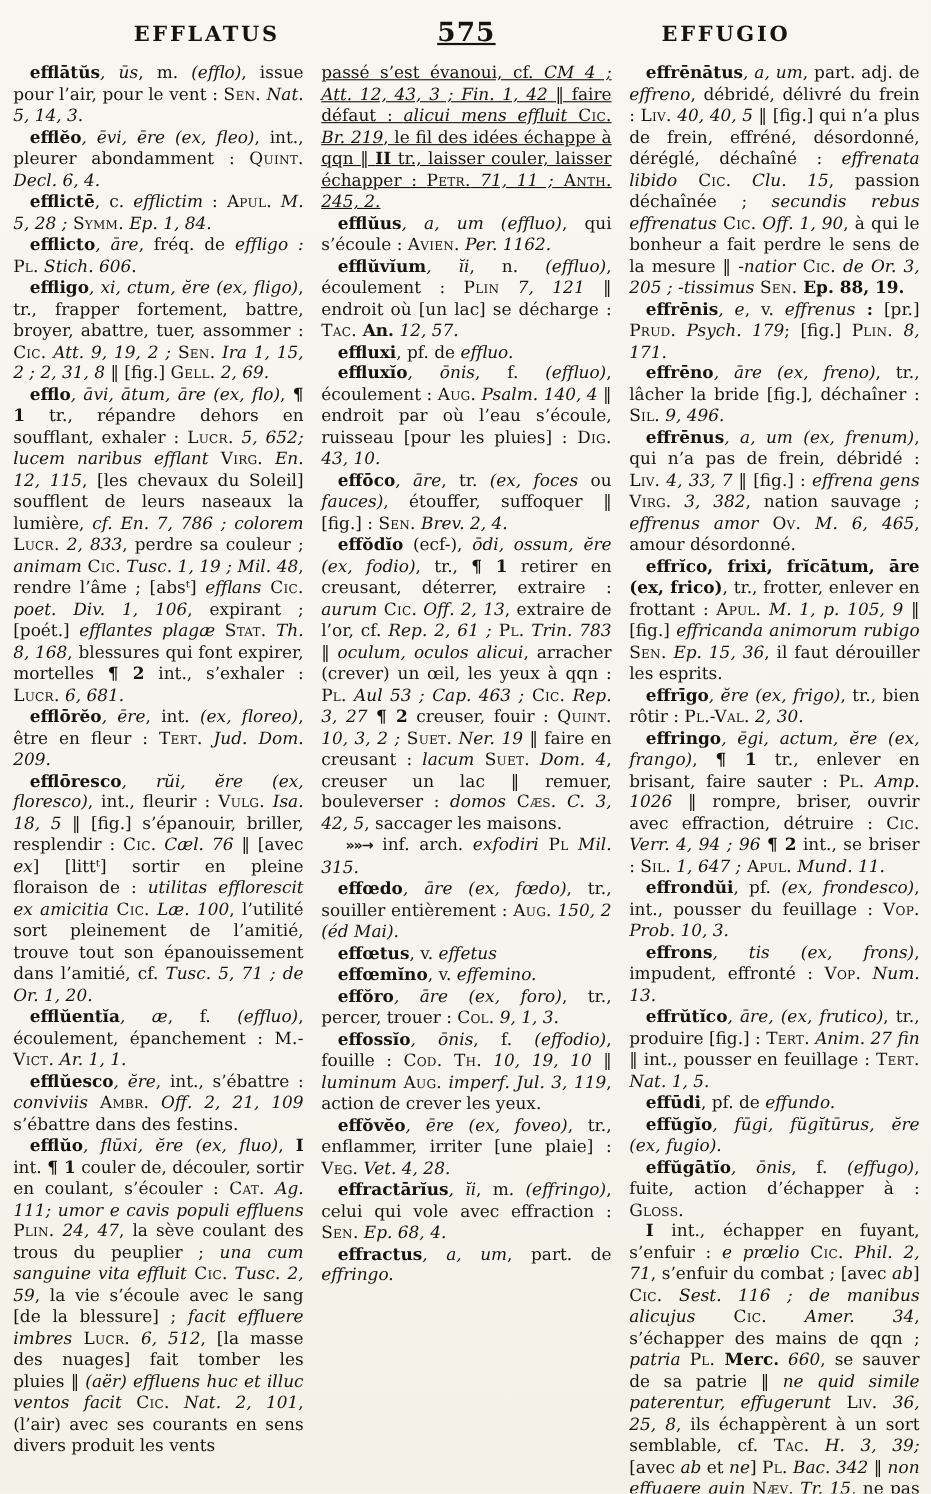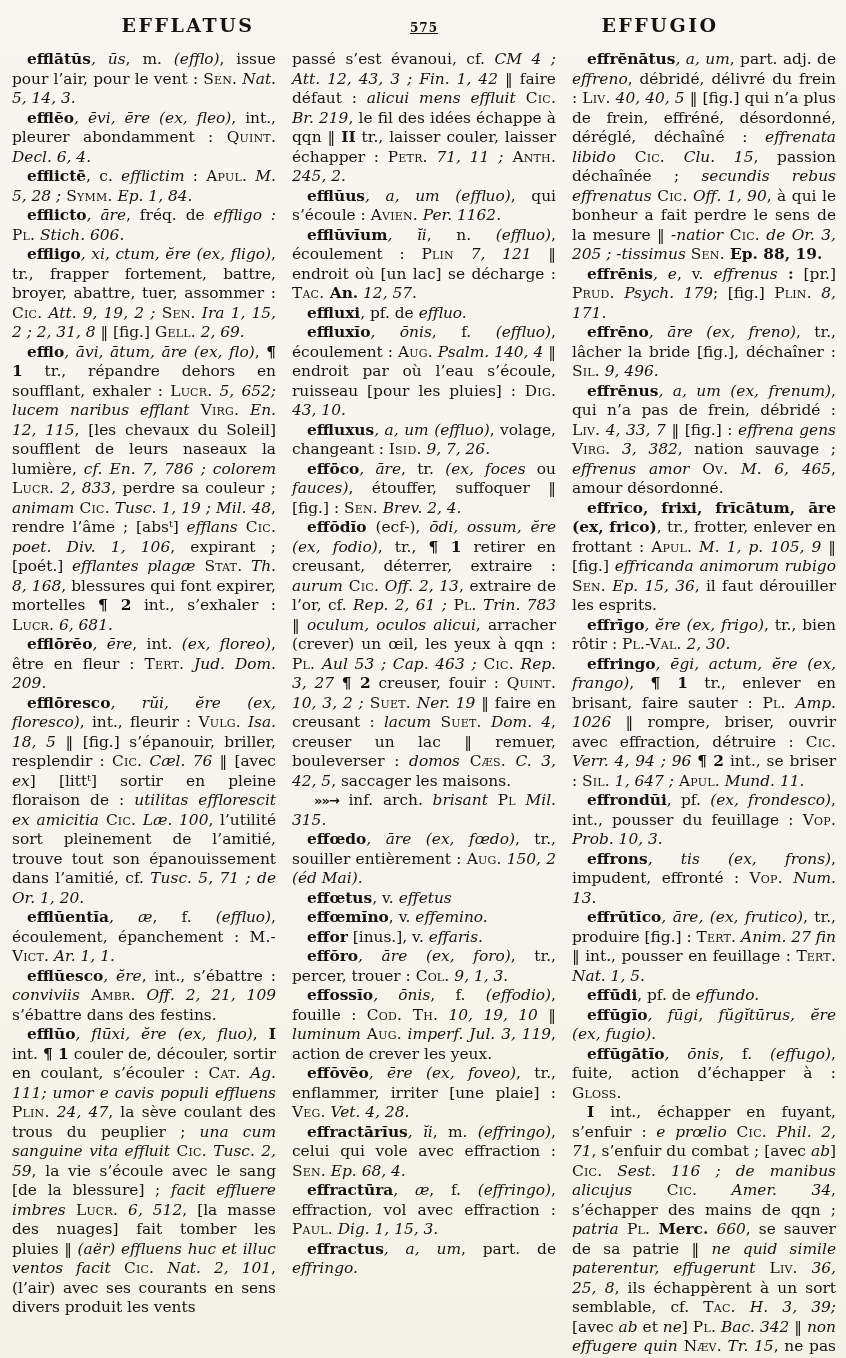--- a/index.html
+++ b/index.html
@@ -26,41 +26,41 @@
   }
   .running-head .guide{
     flex:1 1 0;
     text-align:center;
     font-size:19px;
     letter-spacing:2.5px;
   }
   .running-head .folio{
     flex:0 0 120px;
     text-align:center;
-    font-size:12px;
+    font-size:24px;
     letter-spacing:1px;
     text-decoration:underline;
   }
   .cols{
     display:flex;
     gap:16px;
   }
   .col{
     flex:1 1 0;
     width:266px;
     text-align:justify;
     font-size:15.4px;
     line-height:19.5px;
     hyphens:none;
   }
   .entry{
     margin:0;
     text-indent:15px;
   }
-  .entry.noindent{text-indent:0;}
+  .entry.noindent{text-indent:0;text-decoration:underline;}
   .entry.remark{text-indent:22px;}
   .b{font-weight:bold;}
   .i{font-style:italic;}
   .bi{font-weight:bold;}
   .sc{font-variant:small-caps;letter-spacing:.2px;}
   .arrow{
     font-weight:bold;
     letter-spacing:-1px;
     font-family:"DejaVu Sans","Liberation Sans",sans-serif;
     font-size:13px;
@@ -88,33 +88,30 @@
         <p class="entry"><span class="b">efflŭentĭa</span><span class="i">, æ</span><span>, f. </span><span class="i">(effluo)</span><span>, écoulement, épanchement : </span><span class="sc">M.-Vict.</span><span class="i"> Ar. 1, 1.</span></p>
         <p class="entry"><span class="b">efflŭesco</span><span class="i">, ĕre</span><span>, int., s’ébattre : </span><span class="i">conviviis</span><span class="sc"> Ambr.</span><span class="i"> Off. 2, 21, 109</span><span> s’ébattre dans des festins.</span></p>
         <p class="entry"><span class="b">efflŭo</span><span class="i">, flūxi, ĕre (ex, fluo)</span><span>, </span><span class="b">I</span><span> int. </span><span class="b">¶ 1</span><span> couler de, découler, sortir en coulant, s’écouler : </span><span class="sc">Cat.</span><span class="i"> Ag. 111; umor e cavis populi effluens</span><span class="sc"> Plin.</span><span class="i"> 24, 47</span><span>, la sève coulant des trous du peuplier ; </span><span class="i">una cum sanguine vita effluit</span><span class="sc"> Cic.</span><span class="i"> Tusc. 2, 59</span><span>, la vie s’écoule avec le sang [de la blessure] ; </span><span class="i">facit effluere imbres</span><span class="sc"> Lucr.</span><span class="i"> 6, 512</span><span>, [la masse des nuages] fait tomber les pluies ‖ </span><span class="i">(aër) effluens huc et illuc ventos facit</span><span class="sc"> Cic.</span><span class="i"> Nat. 2, 101</span><span>, (l’air) avec ses courants en sens divers produit les vents </span></p>
       </div>
     <div class="col">
         <p class="entry noindent"><span>passé s’est évanoui, cf. </span><span class="i">CM 4 ; Att. 12, 43, 3 ; Fin. 1, 42</span><span> ‖ faire défaut : </span><span class="i">alicui mens effluit</span><span class="sc"> Cic.</span><span class="i"> Br. 219</span><span>, le fil des idées échappe à qqn ‖ </span><span class="b">II</span><span> tr., laisser couler, laisser échapper : </span><span class="sc">Petr.</span><span class="i"> 71, 11 ;</span><span class="sc"> Anth.</span><span class="i"> 245, 2.</span></p>
         <p class="entry"><span class="b">efflŭus</span><span class="i">, a, um (effluo)</span><span>, qui s’écoule : </span><span class="sc">Avien.</span><span class="i"> Per. 1162.</span></p>
         <p class="entry"><span class="b">efflŭvĭum</span><span class="i">, ĭi</span><span>, n. </span><span class="i">(effluo)</span><span>, écoulement : </span><span class="sc">Plin</span><span class="i"> 7, 121</span><span> ‖ endroit où [un lac] se décharge : </span><span class="sc">Tac.</span><span class="bi"> An.</span><span class="i"> 12, 57.</span></p>
         <p class="entry"><span class="b">effluxi</span><span>, pf. de </span><span class="i">effluo.</span></p>
         <p class="entry"><span class="b">effluxĭo</span><span class="i">, ōnis</span><span>, f. </span><span class="i">(effluo)</span><span>, écoulement : </span><span class="sc">Aug.</span><span class="i"> Psalm. 140, 4</span><span> ‖ endroit par où l’eau s’écoule, ruisseau [pour les pluies] : </span><span class="sc">Dig.</span><span class="i"> 43, 10.</span></p>
-        <p class="entry"><span class="b">effluxus</span><span class="i">, a, um (effluo)</span><span>, volage, changeant : </span><span class="sc">Isid.</span><span class="i"> 9, 7, 26.</span></p>
         <p class="entry"><span class="b">effōco</span><span class="i">, āre</span><span>, tr. </span><span class="i">(ex, foces</span><span> ou </span><span class="i">fauces)</span><span>, étouffer, suffoquer ‖ [fig.] : </span><span class="sc">Sen.</span><span class="i"> Brev. 2, 4.</span></p>
         <p class="entry"><span class="b">effŏdĭo</span><span> (ecf-), </span><span class="i">ōdi, ossum, ĕre (ex, fodio)</span><span>, tr., </span><span class="b">¶ 1</span><span> retirer en creusant, déterrer, extraire : </span><span class="i">aurum</span><span class="sc"> Cic.</span><span class="i"> Off. 2, 13</span><span>, extraire de l’or, cf. </span><span class="i">Rep. 2, 61 ;</span><span class="sc"> Pl.</span><span class="i"> Trin. 783</span><span> ‖ </span><span class="i">oculum, oculos alicui</span><span>, arracher (crever) un œil, les yeux à qqn : </span><span class="sc">Pl.</span><span class="i"> Aul 53 ; Cap. 463 ;</span><span class="sc"> Cic.</span><span class="i"> Rep. 3, 27</span><span> </span><span class="b">¶ 2</span><span> creuser, fouir : </span><span class="sc">Quint.</span><span class="i"> 10, 3, 2 ;</span><span class="sc"> Suet.</span><span class="i"> Ner. 19</span><span> ‖ faire en creusant : </span><span class="i">lacum</span><span class="sc"> Suet.</span><span class="i"> Dom. 4</span><span>, creuser un lac ‖ remuer, bouleverser : </span><span class="i">domos</span><span class="sc"> Cæs.</span><span class="i"> C. 3, 42, 5</span><span>, saccager les maisons.</span></p>
-        <p class="entry remark"><span class="arrow">»»→</span><span>  inf. arch. </span><span class="i">brisant</span><span class="sc"> Pl</span><span class="i"> Mil. 315.</span></p>
+        <p class="entry remark"><span class="arrow">»»→</span><span>  inf. arch. </span><span class="i">exfodiri</span><span class="sc"> Pl</span><span class="i"> Mil. 315.</span></p>
         <p class="entry"><span class="b">effœdo</span><span class="i">, āre (ex, fœdo)</span><span>, tr., souiller entièrement : </span><span class="sc">Aug.</span><span class="i"> 150, 2 (éd Mai).</span></p>
         <p class="entry"><span class="b">effœtus</span><span>, v. </span><span class="i">effetus</span></p>
         <p class="entry"><span class="b">effœmĭno</span><span>, v. </span><span class="i">effemino.</span></p>
-        <p class="entry"><span class="b">effor</span><span> [inus.], v. </span><span class="i">effaris.</span></p>
         <p class="entry"><span class="b">effŏro</span><span class="i">, āre (ex, foro)</span><span>, tr., percer, trouer : </span><span class="sc">Col.</span><span class="i"> 9, 1, 3.</span></p>
         <p class="entry"><span class="b">effossĭo</span><span class="i">, ōnis</span><span>, f. </span><span class="i">(effodio)</span><span>, fouille : </span><span class="sc">Cod. Th.</span><span class="i"> 10, 19, 10</span><span> ‖ </span><span class="i">luminum</span><span class="sc"> Aug.</span><span class="i"> imperf. Jul. 3, 119</span><span>, action de crever les yeux.</span></p>
         <p class="entry"><span class="b">effŏvĕo</span><span class="i">, ēre (ex, foveo)</span><span>, tr., enflammer, irriter [une plaie] : </span><span class="sc">Veg.</span><span class="i"> Vet. 4, 28.</span></p>
         <p class="entry"><span class="b">effractārĭus</span><span class="i">, ĭi</span><span>, m. </span><span class="i">(effringo)</span><span>, celui qui vole avec effraction : </span><span class="sc">Sen.</span><span class="i"> Ep. 68, 4.</span></p>
-        <p class="entry"><span class="b">effractūra</span><span class="i">, æ</span><span>, f. </span><span class="i">(effringo)</span><span>, effraction, vol avec effraction : </span><span class="sc">Paul.</span><span class="i"> Dig. 1, 15, 3.</span></p>
         <p class="entry"><span class="b">effractus</span><span class="i">, a, um</span><span>, part. de </span><span class="i">effringo.</span></p>
       </div>
     <div class="col">
         <p class="entry"><span class="b">effrēnātus</span><span class="i">, a, um</span><span>, part. adj. de </span><span class="i">effreno</span><span>, débridé, délivré du frein : </span><span class="sc">Liv.</span><span class="i"> 40, 40, 5</span><span> ‖ [fig.] qui n’a plus de frein, effréné, désordonné, déréglé, déchaîné : </span><span class="i">effrenata libido</span><span class="sc"> Cic.</span><span class="i"> Clu. 15</span><span>, passion déchaînée ; </span><span class="i">secundis rebus effrenatus</span><span class="sc"> Cic.</span><span class="i"> Off. 1, 90</span><span>, à qui le bonheur a fait perdre le sens de la mesure ‖ </span><span class="i">-natior</span><span class="sc"> Cic.</span><span class="i"> de Or. 3, 205 ; -tissimus</span><span class="sc"> Sen.</span><span class="bi"> Ep. 88, 19.</span></p>
         <p class="entry"><span class="b">effrēnis</span><span class="i">, e</span><span>, v. </span><span class="i">effrenus</span><span class="b"> :</span><span> [pr.] </span><span class="sc">Prud.</span><span class="i"> Psych. 179</span><span>; [fig.] </span><span class="sc">Plin.</span><span class="i"> 8, 171.</span></p>
         <p class="entry"><span class="b">effrēno</span><span class="i">, āre (ex, freno)</span><span>, tr., lâcher la bride [fig.], déchaîner : </span><span class="sc">Sil.</span><span class="i"> 9, 496.</span></p>
         <p class="entry"><span class="b">effrēnus</span><span class="i">, a, um (ex, frenum)</span><span>, qui n’a pas de frein, débridé : </span><span class="sc">Liv.</span><span class="i"> 4, 33, 7</span><span> ‖ [fig.] : </span><span class="i">effrena gens</span><span class="sc"> Virg.</span><span class="i"> 3, 382</span><span>, nation sauvage ; </span><span class="i">effrenus amor</span><span class="sc"> Ov.</span><span class="i"> M. 6, 465</span><span>, amour désordonné.</span></p>
         <p class="entry"><span class="b">effrĭco</span><span class="bi">, frixi, frĭcātum, āre (ex, frico)</span><span>, tr., frotter, enlever en frottant : </span><span class="sc">Apul.</span><span class="i"> M. 1, p. 105, 9</span><span> ‖ [fig.] </span><span class="i">effricanda animorum rubigo</span><span class="sc"> Sen.</span><span class="i"> Ep. 15, 36</span><span>, il faut dérouiller les esprits.</span></p>
         <p class="entry"><span class="b">effrīgo</span><span class="i">, ĕre (ex, frigo)</span><span>, tr., bien rôtir : </span><span class="sc">Pl.-Val.</span><span class="i"> 2, 30.</span></p>
         <p class="entry"><span class="b">effringo</span><span class="i">, ēgi, actum, ĕre (ex, frango)</span><span>, </span><span class="b">¶ 1</span><span> tr., enlever en brisant, faire sauter : </span><span class="sc">Pl.</span><span class="i"> Amp. 1026</span><span> ‖ rompre, briser, ouvrir avec effraction, détruire : </span><span class="sc">Cic.</span><span class="i"> Verr. 4, 94 ; 96</span><span> </span><span class="b">¶ 2</span><span> int., se briser : </span><span class="sc">Sil.</span><span class="i"> 1, 647 ;</span><span class="sc"> Apul.</span><span class="i"> Mund. 11.</span></p>

